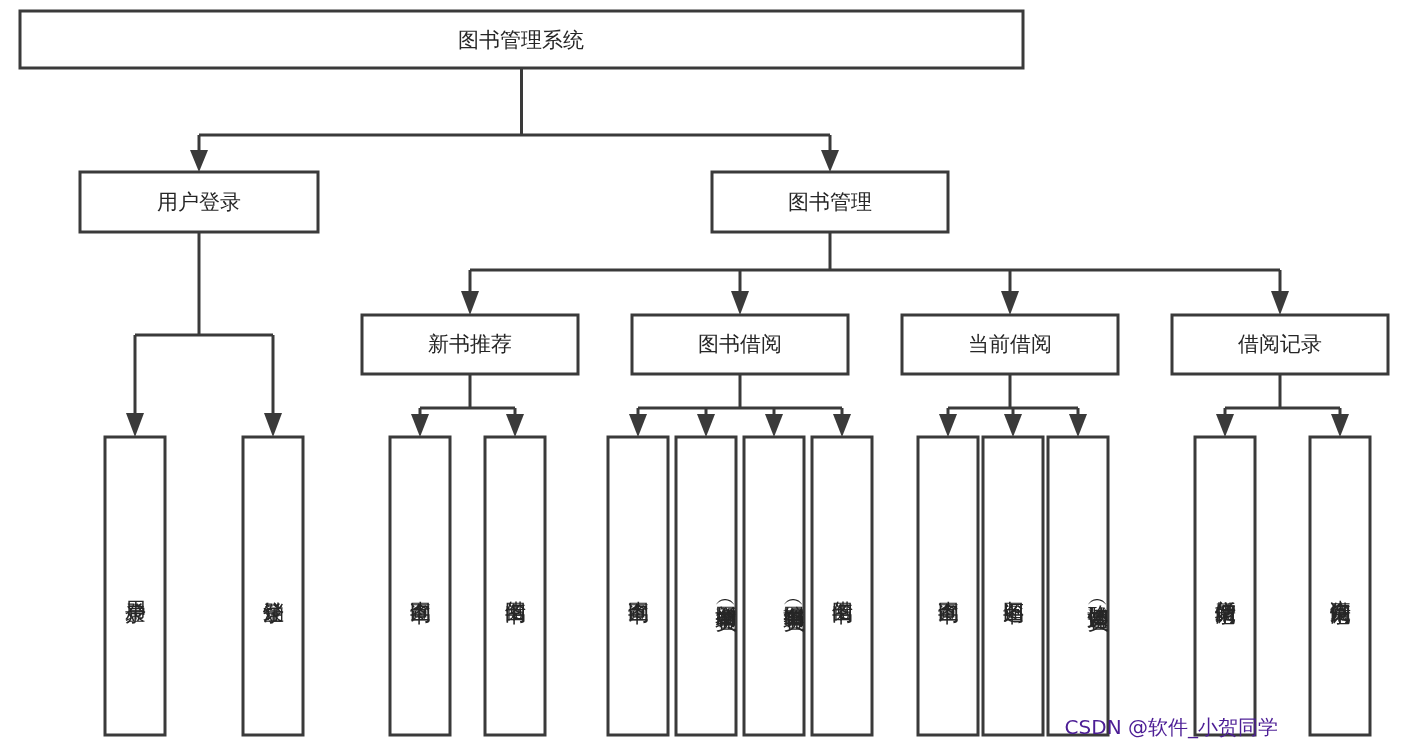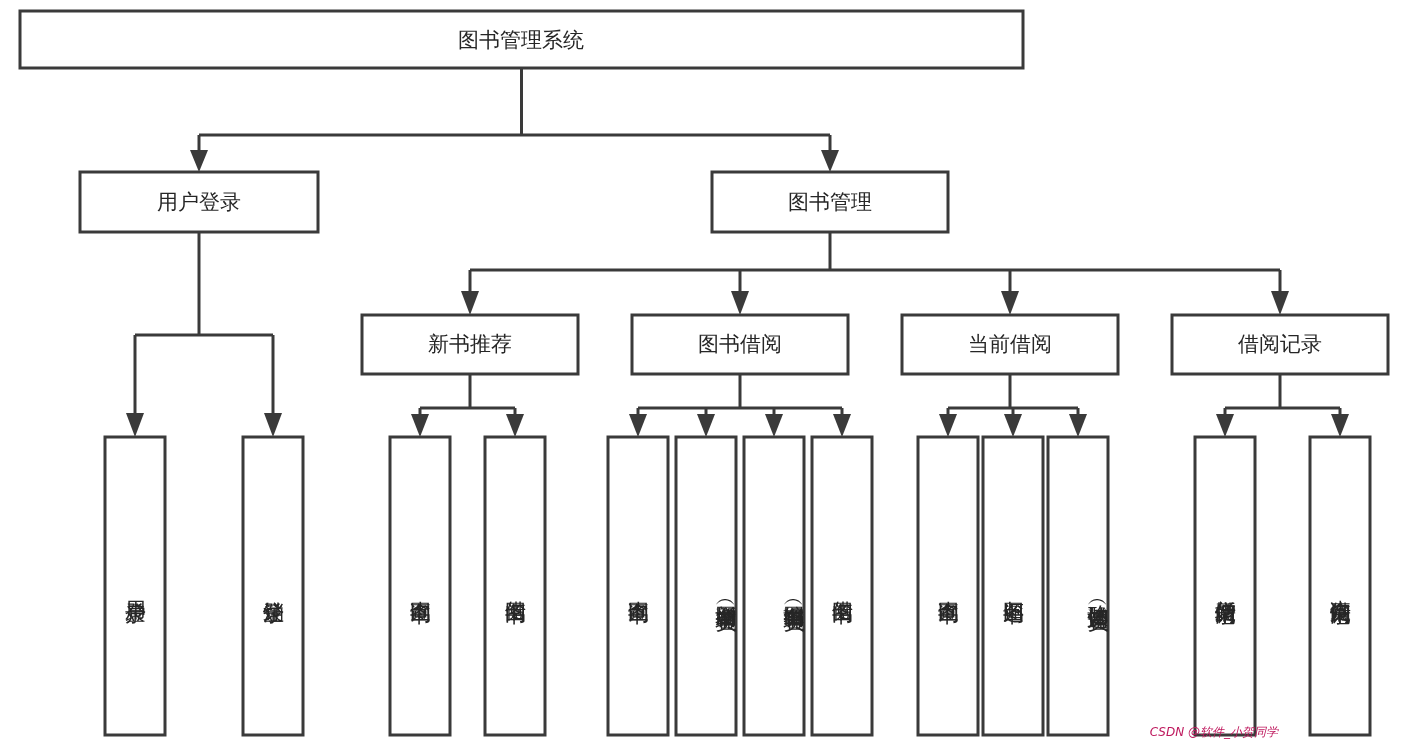--- a/index.html
+++ b/index.html
@@ -61,25 +61,24 @@
     letter-spacing: 1px;
     white-space: nowrap;
     pointer-events: none;
     user-select: none;
   }
   .watermark {
     position: absolute;
     right: 13px;
     bottom: 6px;
     font-family: "DejaVu Sans", "Liberation Sans", sans-serif;
-    font-size: 12px;
-    color: #be185d;
+    font-size: 20px;
+    color: #4c1d95;
     white-space: nowrap;
     user-select: none;
-    font-style: italic;
   }
 </style>
 </head>
 <body>
 
 <div id="diagram-root">
 
   <svg id="flow" viewBox="0 0 1405 747">
 
     <g>

